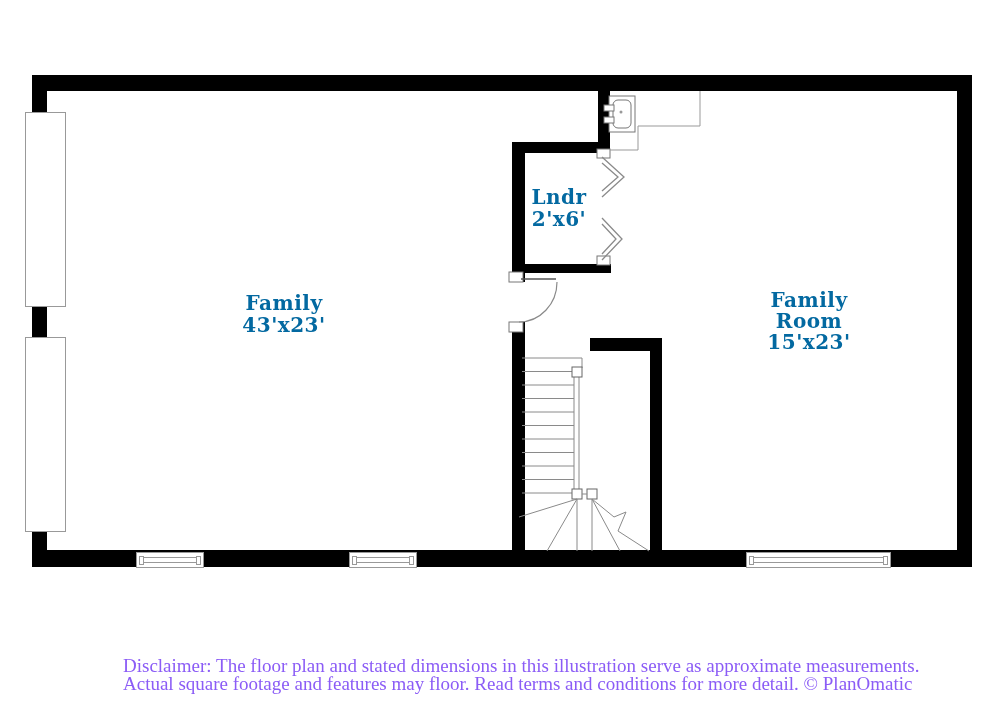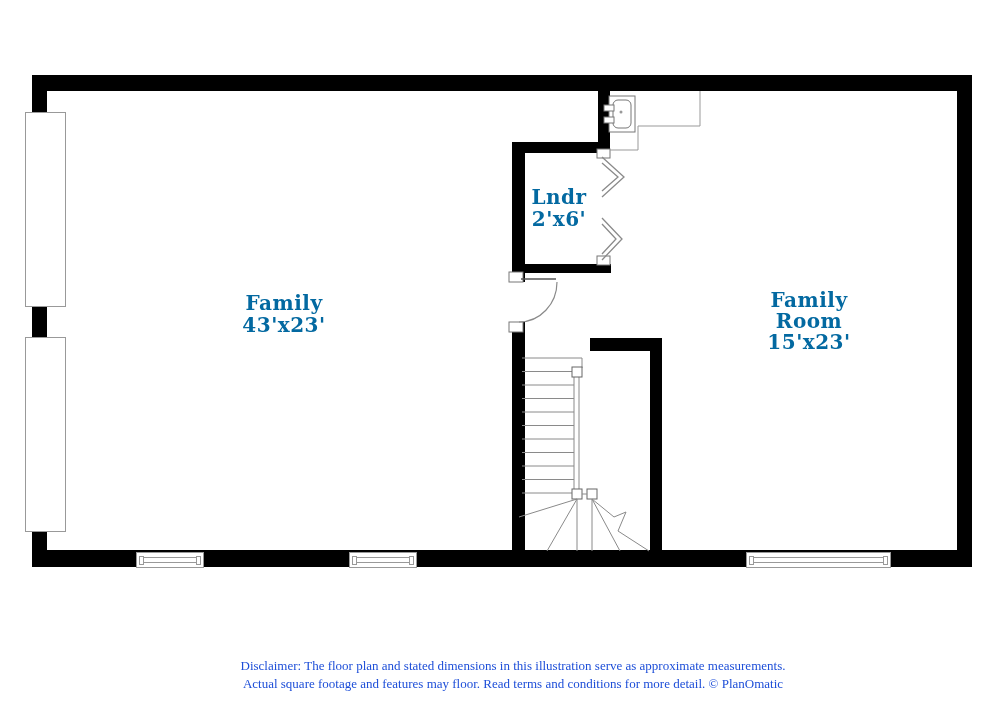--- a/index.html
+++ b/index.html
@@ -16,22 +16,22 @@
   .window .endcap.r{right:2px;}
   .room-label{
     position:absolute;transform:translateX(-50%);
     text-align:center;color:#0369a1;font-weight:bold;
     font-size:20px;line-height:22px;letter-spacing:0.5px;white-space:nowrap;
   }
   .room-label.family{line-height:21px;}
   .overlay{position:absolute;left:0;top:0;width:1000px;height:727px;pointer-events:none;}
   .disclaimer{
     position:absolute;left:513px;top:657px;transform:translateX(-50%);
-    width:780px;text-align:center;color:#1d4ed8;
-    font-family:"Liberation Serif", serif;font-size:13px;line-height:18px;white-space:nowrap;
+    width:780px;color:#8b5cf6;
+    font-family:"Liberation Serif", serif;font-size:19px;line-height:18px;white-space:nowrap;
   }
 </style>
 </head>
 <body>
 
 <div class="plan-canvas">
 
   <div class="wall" style="left:32px;top:75px;width:940px;height:16px;"></div>
   <div class="wall" style="left:32px;top:550px;width:940px;height:17px;"></div>
   <div class="wall" style="left:32px;top:75px;width:15px;height:492px;"></div>

